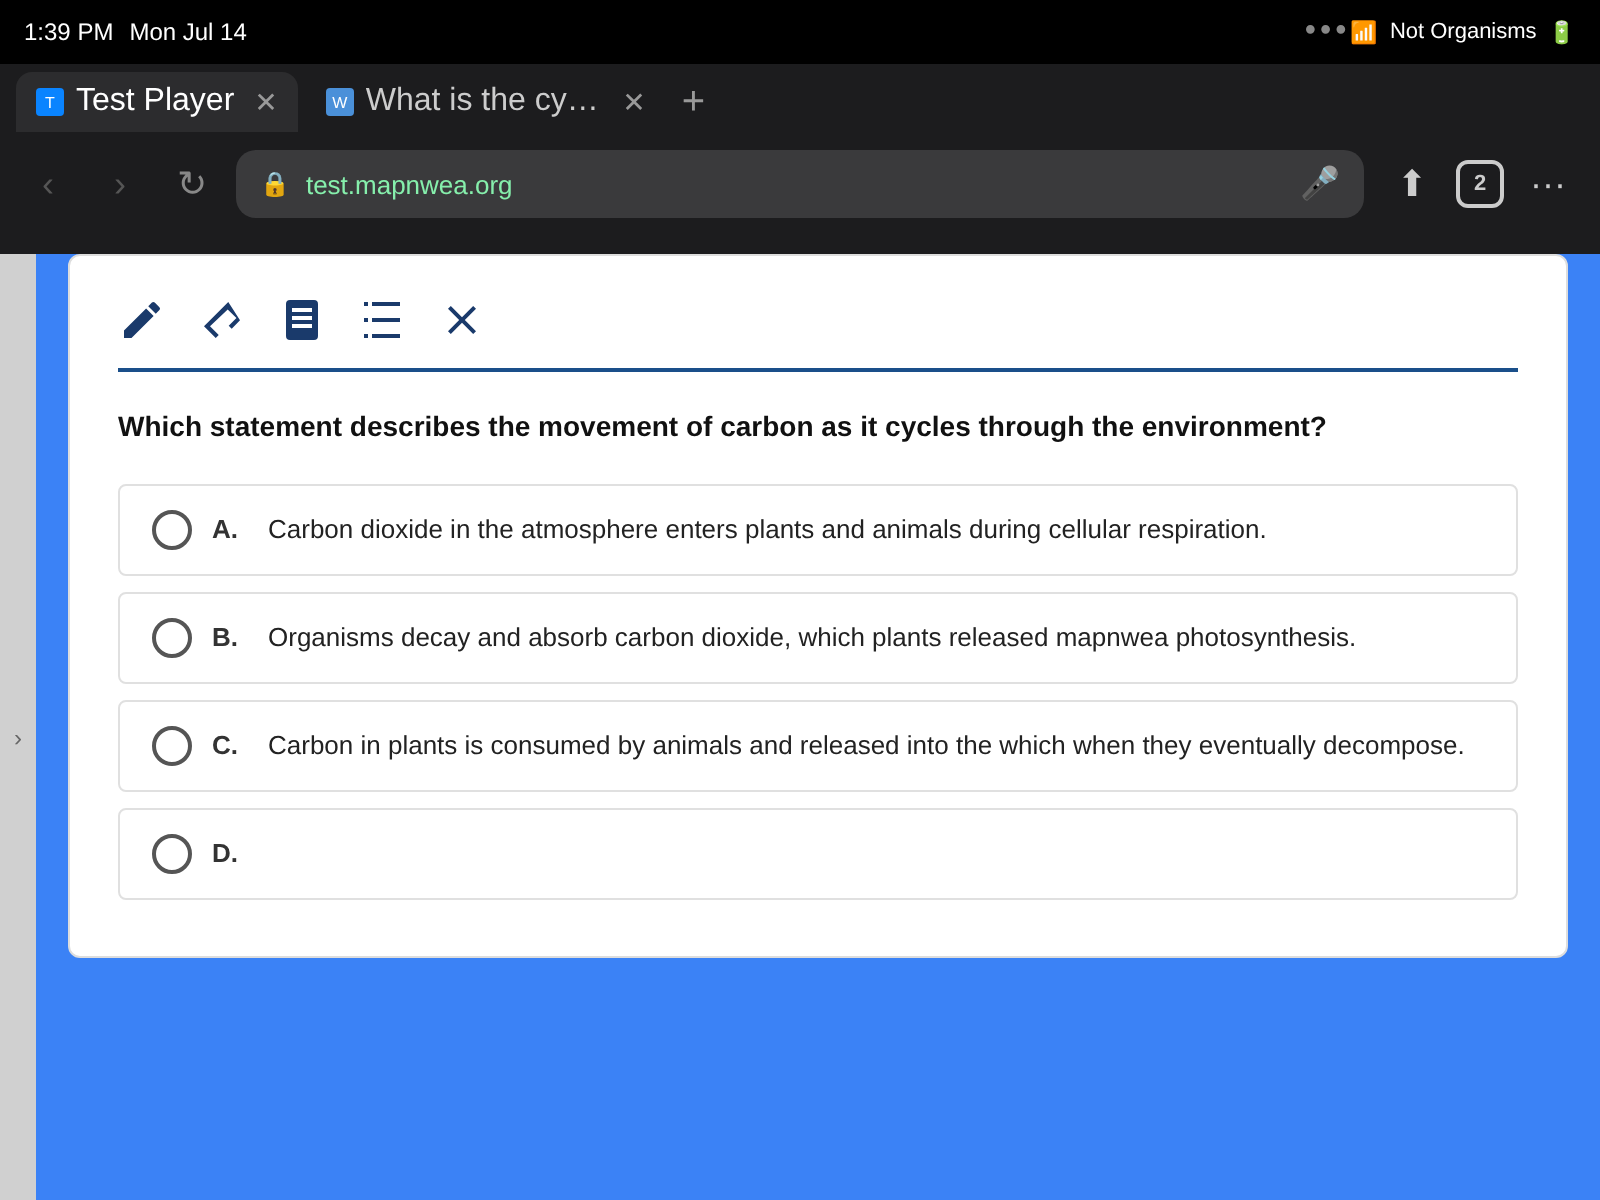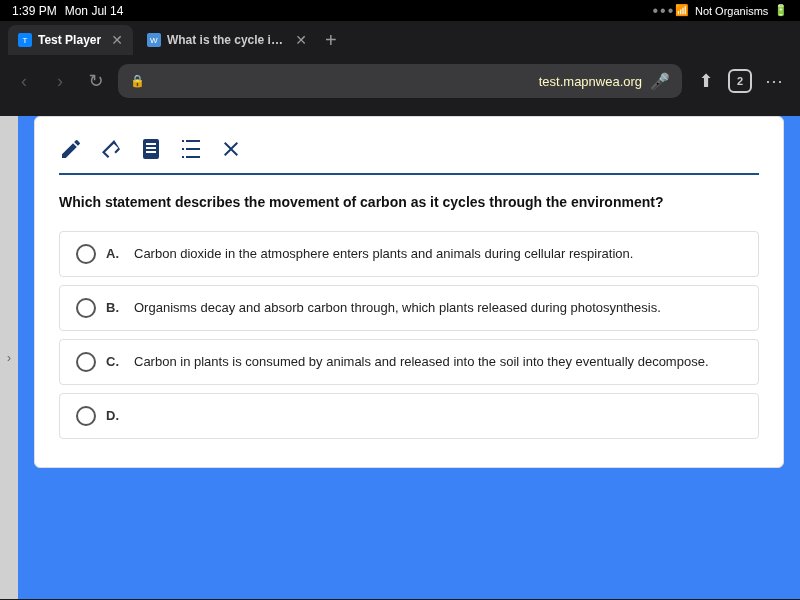--- a/index.html
+++ b/index.html
@@ -6,21 +6,21 @@
     body { width: 800px; height: 600px; overflow: hidden; background: #1a1a1a; font-family: -apple-system, BlinkMacSystemFont, 'Segoe UI', sans-serif; }
 
     
     .status-bar {
       background: #000;
       color: #fff;
       display: flex;
       align-items: center;
       justify-content: center;
       padding: 0 12px;
-      height: 21px;
+      height: 32px;
       font-size: 12px;
       font-weight: 500;
     }
     .status-left { display: flex; gap: 8px; }
     .status-right { display: flex; align-items: center; gap: 6px; font-size: 11px; }
 
     
     .browser-chrome {
       background: #1c1c1e;
       height: 95px;
@@ -51,21 +51,21 @@
     }
     .tab-favicon {
       width: 14px;
       height: 14px;
       background: #0a84ff;
       border-radius: 2px;
       flex-shrink: 0;
       display: flex; align-items: center; justify-content: center;
       font-size: 8px; color: white;
     }
-    .tab-label { white-space: nowrap; overflow: hidden; text-overflow: ellipsis; font-size: 12px; font-weight: bold; }
+    .tab-label { white-space: nowrap; overflow: hidden; text-overflow: ellipsis; font-size: 16px; }
     .tab-close {
       color: #999;
       font-size: 14px;
       margin-left: 4px;
       flex-shrink: 0;
       cursor: pointer;
     }
     .tab-new { color: #999; font-size: 20px; margin-left: 4px; cursor: pointer; line-height: 1; }
     .three-dots { color: #888; font-size: 16px; letter-spacing: 2px; margin-left: auto; }
 
@@ -94,21 +94,21 @@
       border-radius: 10px;
       height: 34px;
       display: flex;
       align-items: center;
       padding: 0 12px;
       gap: 8px;
       color: #fff;
       font-size: 13px;
     }
     .lock-icon { color: #888; font-size: 12px; }
-    .address-text { flex: 1; text-align: right; color: #fef9c3; }
+    .address-text { flex: 1; text-align: left; color: #86efac; }
     .mic-icon { color: #888; font-size: 16px; }
     .browser-actions {
       display: flex;
       gap: 6px;
       align-items: center;
     }
     .browser-action-btn {
       color: #ccc;
       font-size: 18px;
       cursor: pointer;
@@ -312,27 +312,27 @@
 
       <div class="answer-option">
         <div class="radio-circle"></div>
         <span class="option-letter">A.</span>
         <span class="option-text">Carbon dioxide in the atmosphere enters plants and animals during cellular respiration.</span>
       </div>
 
       <div class="answer-option">
         <div class="radio-circle"></div>
         <span class="option-letter">B.</span>
-        <span class="option-text">Organisms decay and absorb carbon through, which plants released during photosynthesis.</span>
+        <span class="option-text">Organisms decay and absorb carbon dioxide, which plants released mapnwea photosynthesis.</span>
       </div>
 
       <div class="answer-option">
         <div class="radio-circle"></div>
         <span class="option-letter">C.</span>
-        <span class="option-text">Carbon in plants is consumed by animals and released into the soil into they eventually decompose.</span>
+        <span class="option-text">Carbon in plants is consumed by animals and released into the which when they eventually decompose.</span>
       </div>
 
       <div class="answer-option">
         <div class="radio-circle"></div>
         <span class="option-letter">D.</span>
       </div>
 
     </div>
   </div>
 </div>

